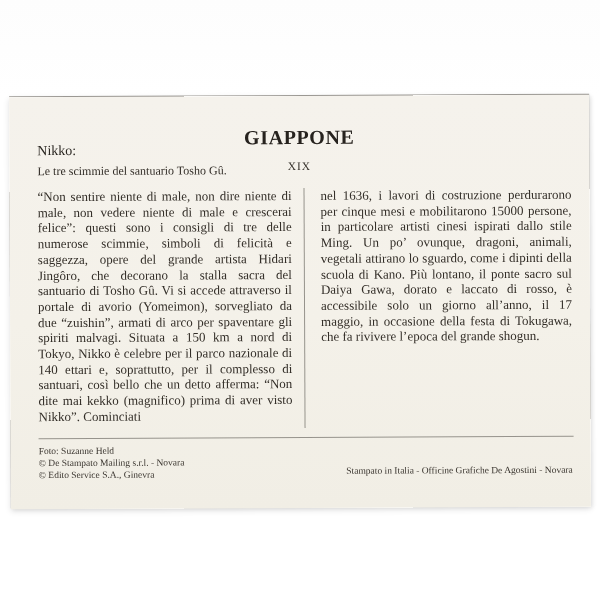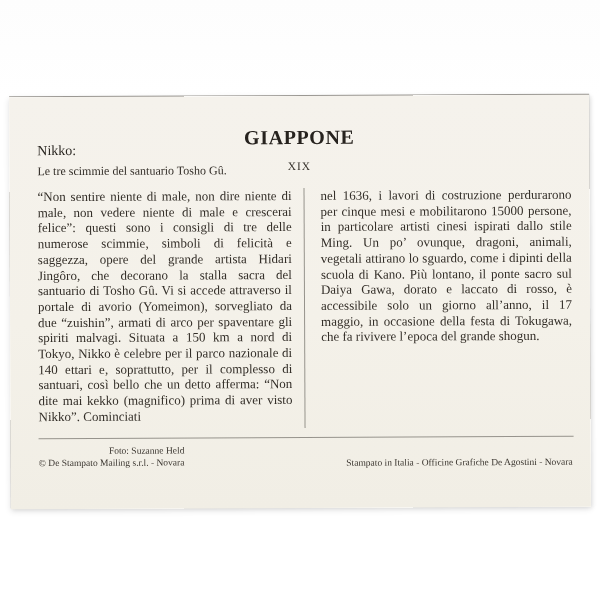--- a/index.html
+++ b/index.html
@@ -100,26 +100,25 @@
     height: 1px;
     background: #96938c;
   }
   .footer-left {
     position: absolute;
     left: 28px;
     top: 348px;
     font-size: 9.5px;
     line-height: 12px;
     color: #3a352f;
-    text-align: right;
   }
   .footer-right {
     position: absolute;
     right: 18px;
-    top: 361px;
+    top: 369px;
     font-size: 9.5px;
     line-height: 12px;
     text-align: right;
     color: #3a352f;
   }
 </style>
 </head>
 <body>
 
 <div class="scene">
@@ -137,20 +136,21 @@
       <div class="col col-left">“Non sentire niente di male, non dire niente di male, non vedere niente di male e crescerai felice”: questi sono i consigli di tre delle numerose scimmie, simboli di felicità e saggezza, opere del grande artista Hidari Jingôro, che decorano la stalla sacra del santuario di Tosho Gû. Vi si accede attraver­so il portale di avorio (Yomeimon), sorve­gliato da due “zuishin”, armati di arco per spaventare gli spiriti malvagi. Situata a 150 km a nord di Tokyo, Nikko è celebre per il parco nazionale di 140 ettari e, soprattutto, per il complesso di santuari, così bello che un detto afferma: “Non dite mai kekko (magnifi­co) prima di aver visto Nikko”. Cominciati</div>
       <div class="col-divider"></div>
       <div class="col col-right">nel 1636, i lavori di costruzione perdurarono per cinque mesi e mobilitarono 15000 perso­ne, in particolare artisti cinesi ispirati dallo stile Ming. Un po’ ovunque, dragoni, anima­li, vegetali attirano lo sguardo, come i dipinti della scuola di Kano. Più lontano, il ponte sacro sul Daiya Gawa, dorato e laccato di rosso, è accessibile solo un giorno all’anno, il 17 maggio, in occasione della festa di Tokugawa, che fa rivivere l’epoca del grande shogun.</div>
     </div>
 
     <div class="footer-rule"></div>
 
     <div class="footer-left">
       <div>Foto: Suzanne Held</div>
       <div>© De Stampato Mailing s.r.l. - Novara</div>
+      <div>© Edito Service S.A., Ginevra</div>
     </div>
 
     <div class="footer-right">
       <div>Stampato in Italia - Officine Grafiche De Agostini - Novara</div>
     </div>
 
   </div>
 </div>
 
 </body></html>

